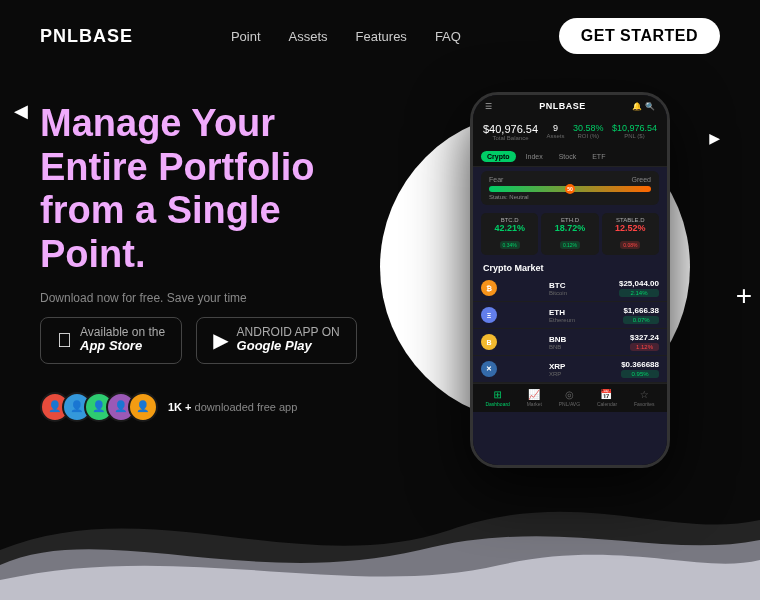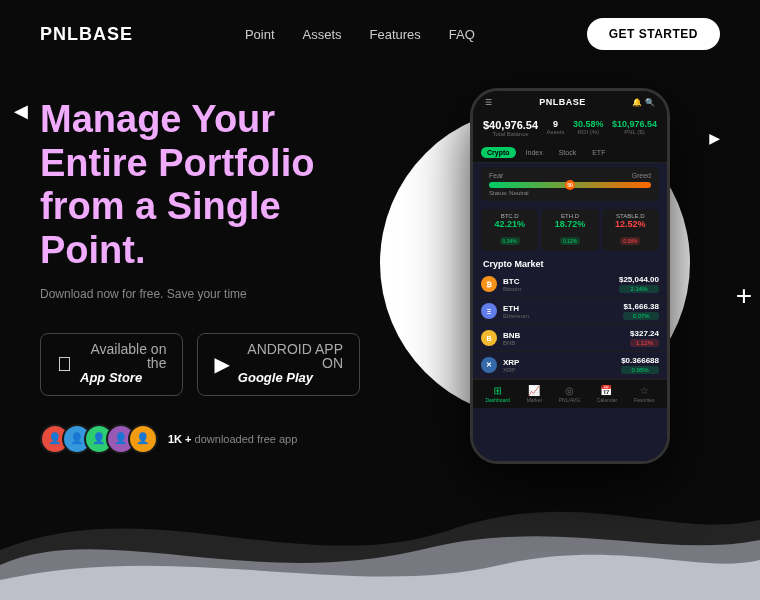--- a/index.html
+++ b/index.html
@@ -38,21 +38,21 @@
       color: #ccc;
       text-decoration: none;
       font-size: 13px;
     }
     .btn-get-started {
       background: #fff;
       color: #000;
       border: none;
       border-radius: 24px;
       padding: 9px 22px;
-      font-size: 12px;
+      font-size: 16px;
       font-weight: 700;
       cursor: pointer;
       letter-spacing: 0.5px;
     }
 
     
     .hero {
       display: flex;
       padding: 20px 40px 0;
       position: relative;
@@ -66,21 +66,21 @@
       font-size: 38px;
       font-weight: 800;
       line-height: 1.15;
       color: #f0abfc;
       max-width: 320px;
     }
     .hero-subtitle {
       font-size: 12px;
       color: #888;
       margin-top: 14px;
-      margin-bottom: 32px;
+      margin-bottom: 12px;
     }
 
     
     .store-buttons {
       display: flex;
       gap: 14px;
       margin-bottom: 28px;
     }
     .store-btn {
       display: flex;
@@ -96,24 +96,23 @@
     }
     .store-btn-icon {
       font-size: 20px;
     }
     .store-btn-text {
       display: flex;
       flex-direction: column;
       text-align: left;
     }
     .store-btn-small {
-      font-size: 14px;
+      font-size: 12px;
       color: #aaa;
       line-height: 1;
-      text-align: right;
     }
     .store-btn-large {
       font-size: 13px;
       font-weight: 600;
       color: #fff;
       line-height: 1.3;
       font-style: italic;
     }
 
     
@@ -217,21 +216,21 @@
       justify-content: space-between;
       padding: 6px 10px;
     }
     .bal-item {
       display: flex;
       flex-direction: column;
       align-items: center;
     }
     .bal-val {
       font-size: 9px;
-      font-weight: 700;
+      font-weight: 400;
       color: #fff;
     }
     .bal-label {
       font-size: 6px;
       color: #666;
     }
     .bal-green { color: #00cc66; }
     .bal-main { font-size: 11px !important; }
 
     
@@ -330,20 +329,21 @@
       font-weight: 700;
       color: #fff;
     }
 
     
     .market-row {
       display: flex;
       align-items: center;
       padding: 4px 8px;
       border-bottom: 1px solid #1e1e1e;
+      gap: 46px;
     }
     .mr-icon {
       width: 16px;
       height: 16px;
       border-radius: 50%;
       margin-right: 6px;
       display: flex;
       align-items: center;
       justify-content: center;
       font-size: 7px;

